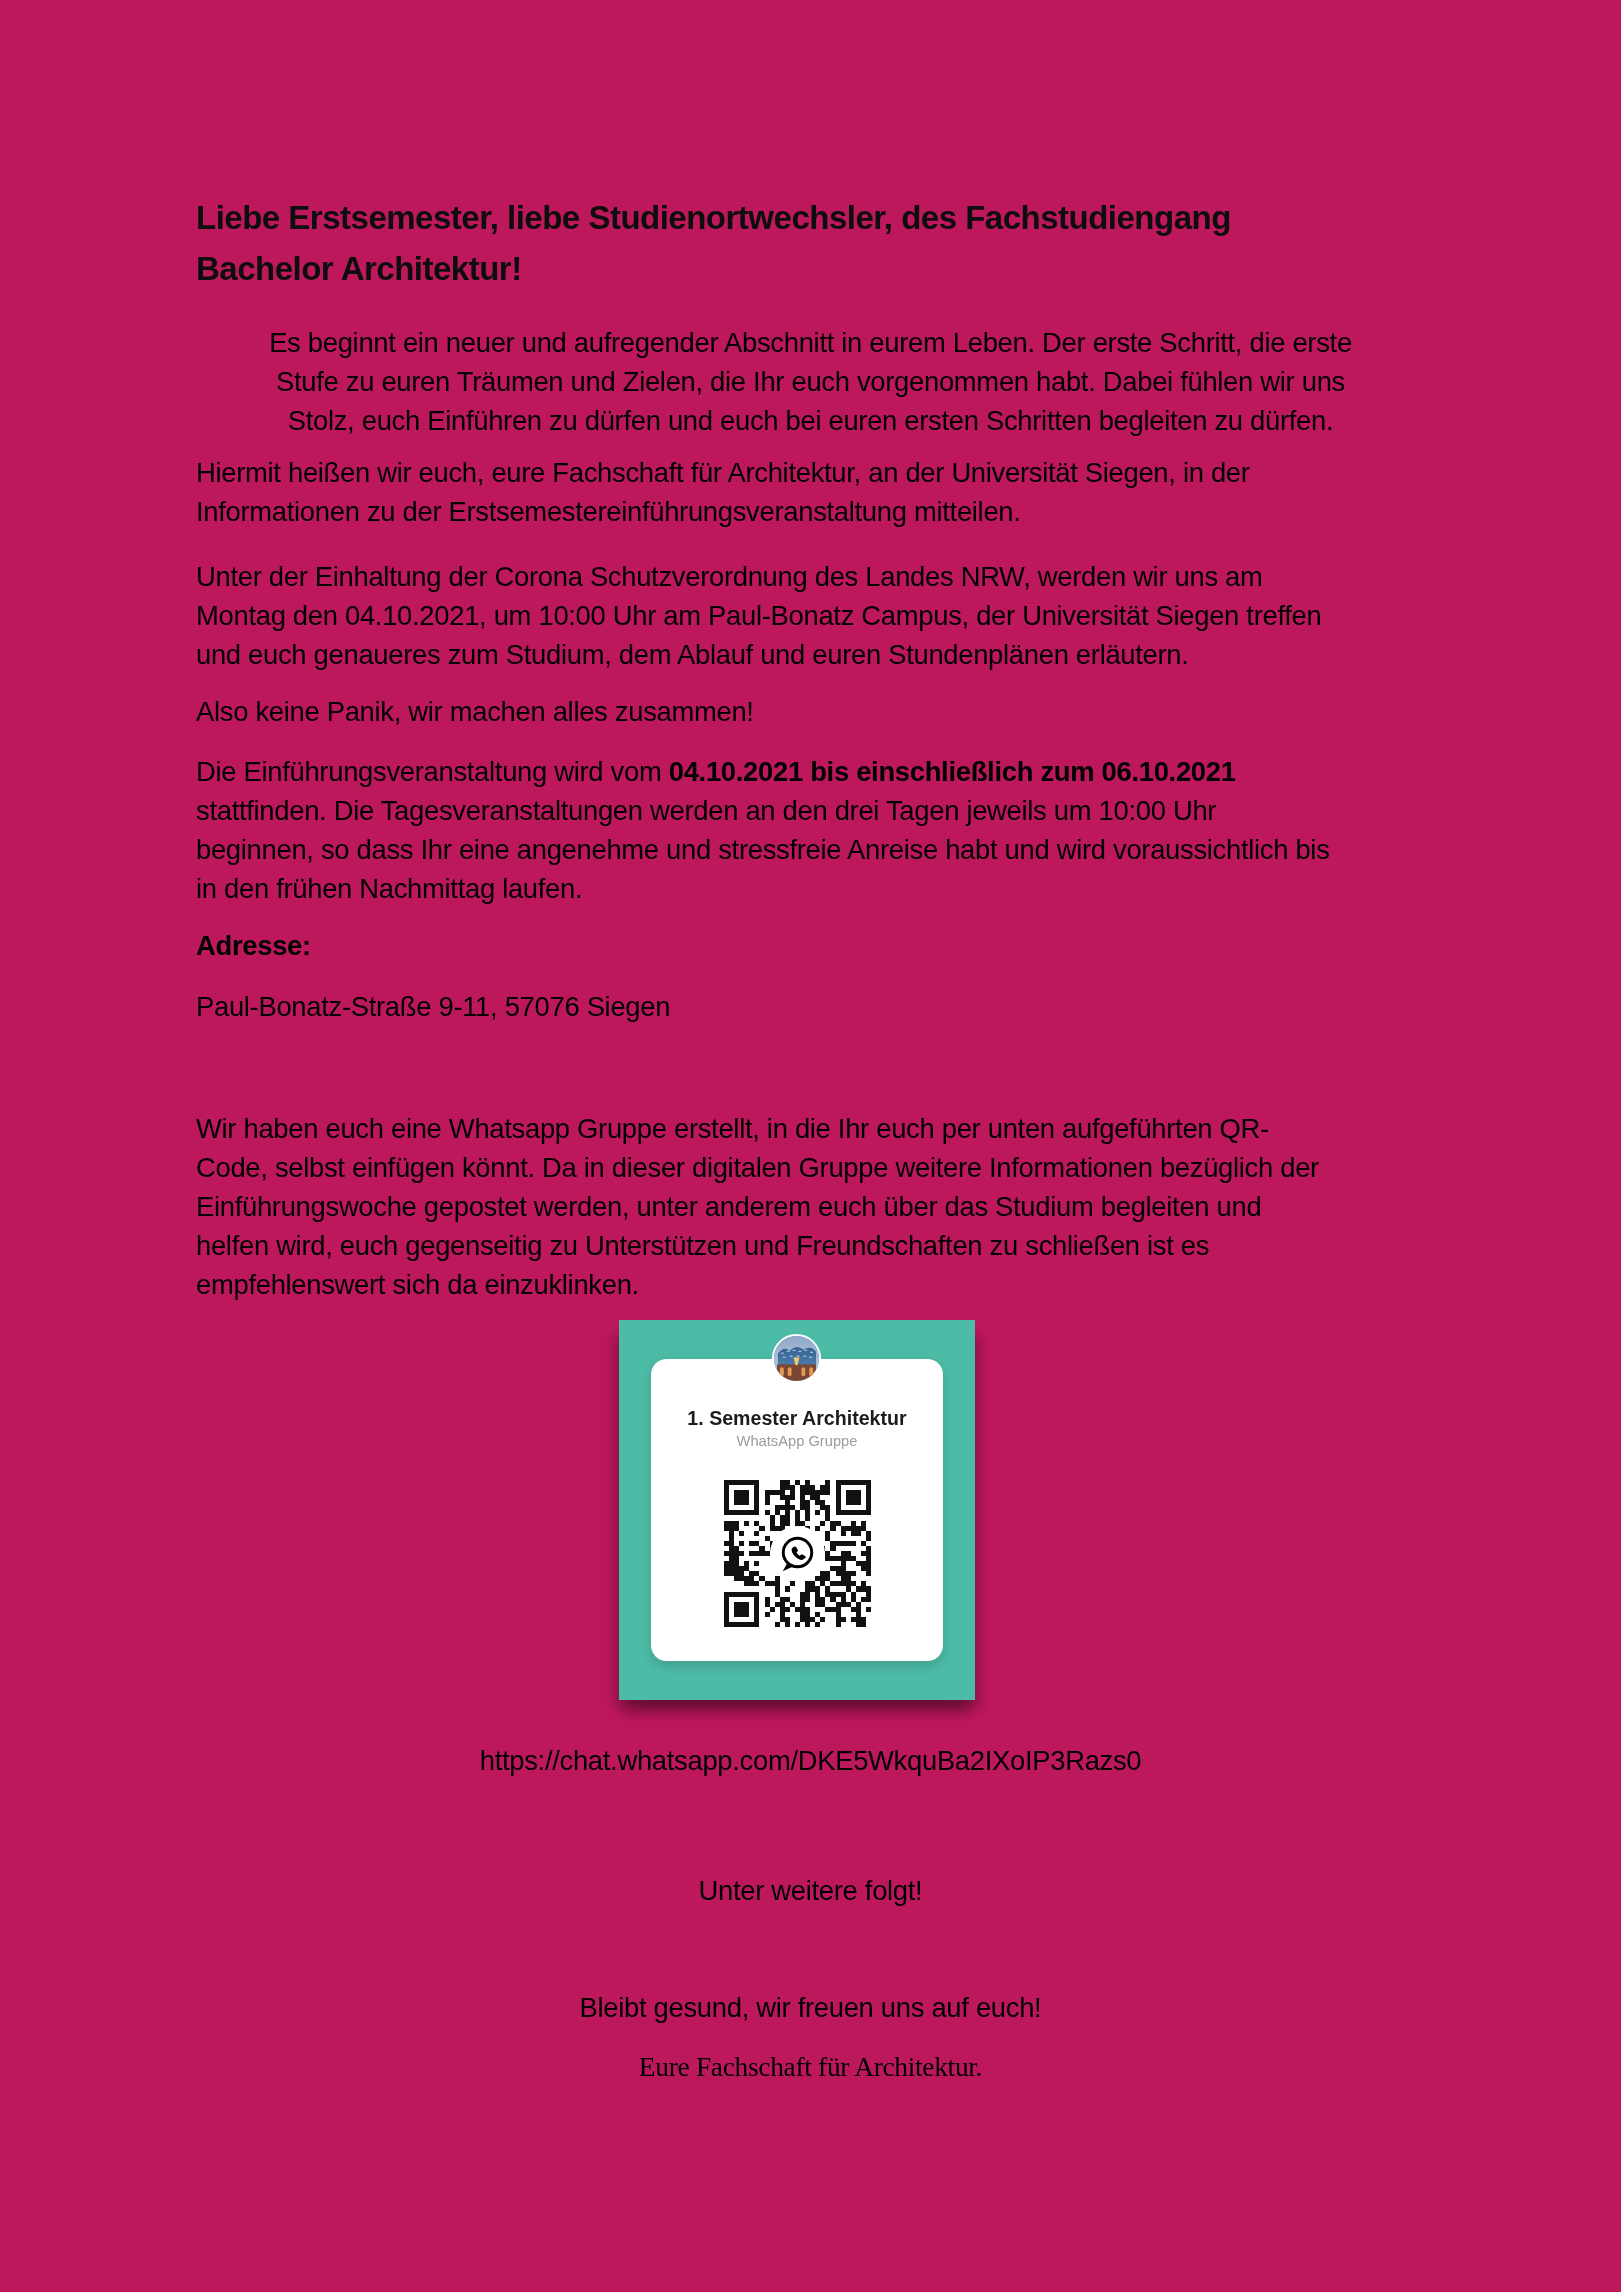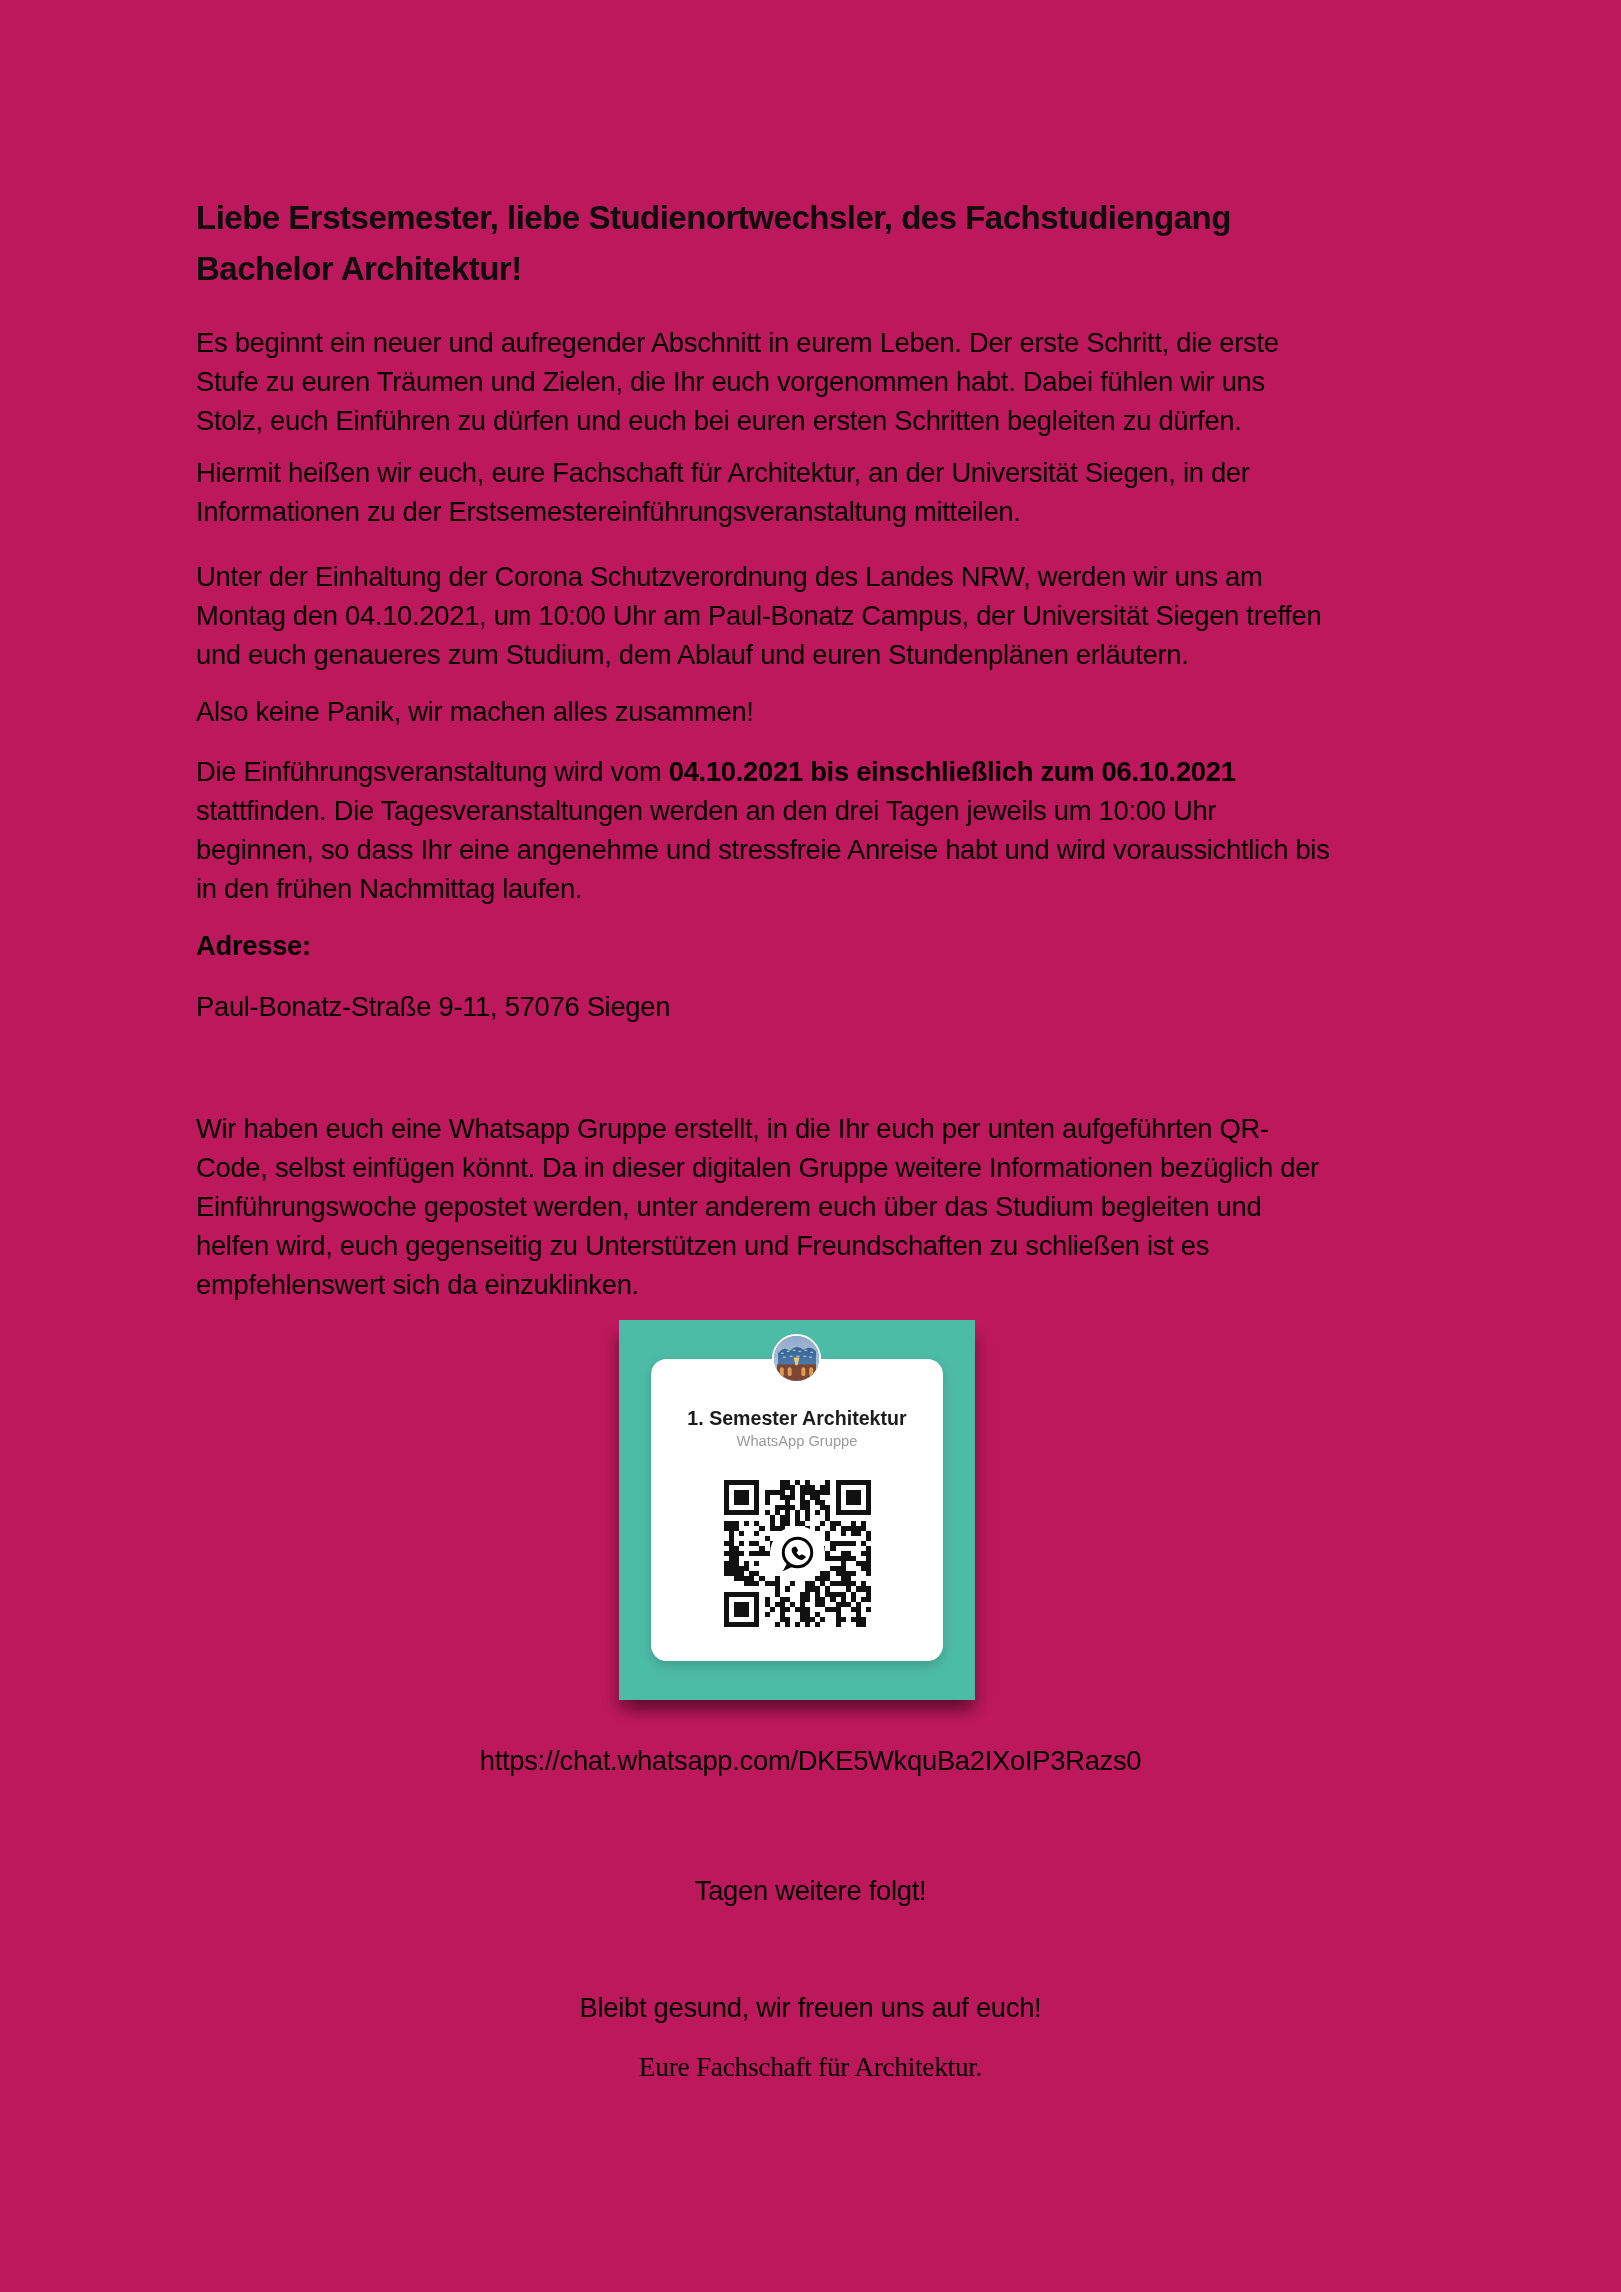--- a/index.html
+++ b/index.html
@@ -21,21 +21,21 @@
     letter-spacing:-0.5px; white-space:nowrap; color:#0d0d0d;
   }
 
   .para { margin:0; }
   .line {
     font-size:27.4px; line-height:39px;
     letter-spacing:-0.3px; white-space:nowrap;
   }
   .bold { font-weight:700; }
 
-  .mt-p1 { margin-top:29px; }
+  .mt-p1 { margin-top:29px;text-align:center; }
   .mt-p2 { margin-top:12.7px; }
   .mt-p3 { margin-top:26.5px; }
   .mt-p4 { margin-top:17.6px; }
   .mt-p5 { margin-top:21.6px; }
   .mt-adr { margin-top:17.6px; }
   .mt-adr2 { margin-top:21.6px; }
   .mt-p6 { margin-top:83px; }
 
   
   .qr-figure {
@@ -582,19 +582,19 @@
               <path d="M18,37 L13,46 L24,41 Z" fill="#000"></path>
               <path d="M34.8,33.2 c -1.2,2.4 -5.6,1.4 -9.2,-2.1 c -3.6,-3.5 -4.7,-7.9 -2.3,-9.2 l 1.5,-0.8 c 0.7,-0.4 1.6,-0.1 2,0.6 l 1.4,2.6 c 0.4,0.7 0.2,1.5 -0.4,2 l -0.8,0.6 c 0.5,1.1 2.3,2.9 3.4,3.4 l 0.6,-0.8 c 0.5,-0.6 1.3,-0.8 2,-0.4 l 2.6,1.4 c 0.7,0.4 1,1.3 0.6,2 z" fill="#000"></path>
             </svg>
           </div>
         </div>
       </div>
     </div>
 
     <div class="line center-line mt-url">https://chat.whatsapp.com/DKE5WkquBa2IXoIP3Razs0</div>
 
-    <div class="line center-line mt-c1">Tagen weitere folgt!</div>
+    <div class="line center-line mt-c1">Unter weitere folgt!</div>
     <div class="line center-line mt-c2">Bleibt gesund, wir freuen uns auf euch!</div>
     <div class="line center-line mt-c3">Eure Fachschaft für Architektur.</div>
 
   </div>
 </div>
 
 
 </body></html>

